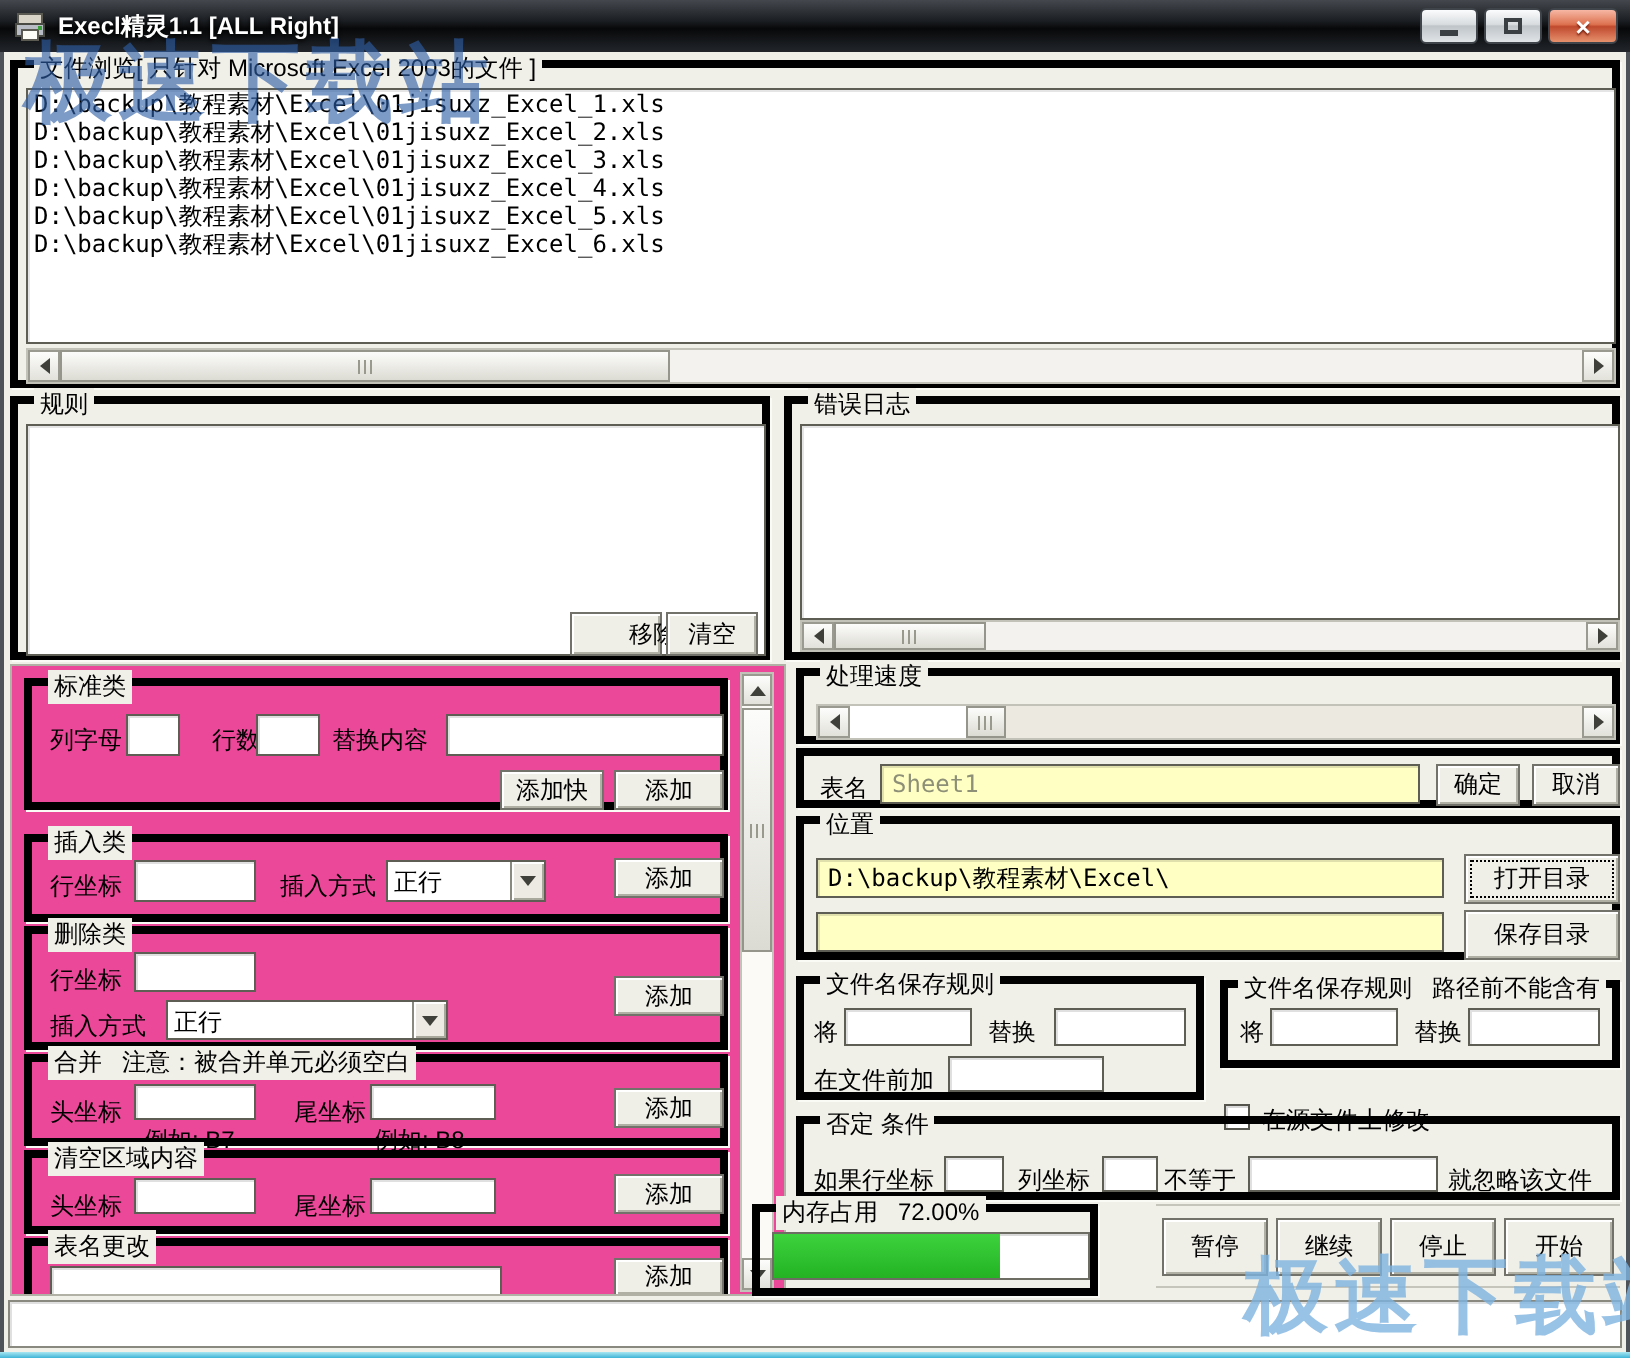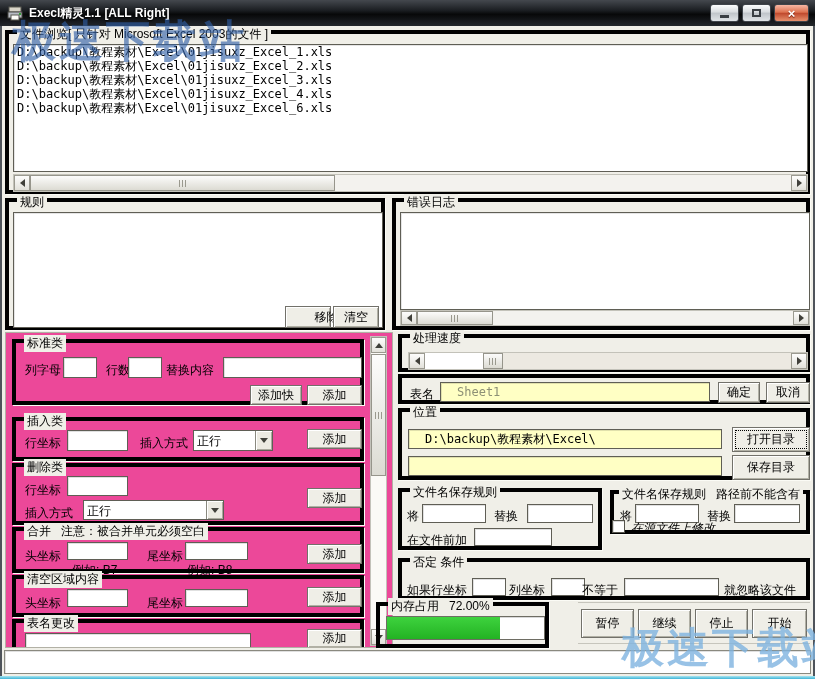--- a/index.html
+++ b/index.html
@@ -22,21 +22,21 @@
   .min-glyph{width:9px;height:3px;background:#3a3f44;margin-top:7px;}
   .max-glyph{width:9px;height:8px;border:2px solid #3a3f44;}
   .close-glyph{color:#fff;font-weight:bold;font-size:13px;line-height:13px;text-shadow:0 1px 1px #7c2512;}
   #app-icon{width:16px;height:16px;margin-left:7px;}
   
   .group{position:absolute;border:4px solid #000000;box-shadow:1px 1px 0 #fbfbf5;}
   .legend{position:absolute;top:-8px;left:8px;background:#f0efe8;padding:0 3px;white-space:nowrap;}
   .legend span{margin-right:10px;}
   .legend span:last-child{margin-right:0;}
   .field{position:absolute;background:#fff;border:1px solid #5f5e55;
-    box-shadow:inset 1px 1px 0 rgba(0,0,0,.12);font-size:12px;padding:1px 16px;outline:none;}
+    box-shadow:inset 1px 1px 0 rgba(0,0,0,.12);font-size:12px;padding:1px 5px;outline:none;}
   .field.yellow{background:#ffffc4;font-family:"DejaVu Sans Mono","Liberation Mono",monospace;}
   .btn{position:absolute;background:#efeee7;border:1px solid #72716a;
     box-shadow:inset 1px 1px 0 #ffffff, inset -1px -1px 0 #b1b0a5;
     display:flex;align-items:center;justify-content:center;font-size:12px;cursor:default;white-space:nowrap;}
   .btn.focused::after{content:"";position:absolute;inset:2px;border:1px dotted #000;}
   .listbox{position:absolute;background:#fff;border:1px solid #5f5e55;
     box-shadow:inset 1px 1px 0 rgba(0,0,0,.1);overflow:hidden;}
   .filerow{font-family:"DejaVu Sans Mono","Liberation Mono",monospace;font-size:12px;line-height:14px;
     white-space:nowrap;padding-left:3px;}
   
@@ -99,20 +99,21 @@
       </div>
   </div>
 
   <div class="group" style="left:5px;top:30px;width:805px;height:164px;">
     <div class="legend"><span>文件浏览[ 只针对 Microsoft Excel 2003的文件 ]</span></div>
     <div class="listbox" style="left:4px;top:10px;width:795px;height:128px;">
       <div class="filerow">D:\backup\教程素材\Excel\01jisuxz_Excel_1.xls</div>
       <div class="filerow">D:\backup\教程素材\Excel\01jisuxz_Excel_2.xls</div>
       <div class="filerow">D:\backup\教程素材\Excel\01jisuxz_Excel_3.xls</div>
       <div class="filerow">D:\backup\教程素材\Excel\01jisuxz_Excel_4.xls</div>
+      <div class="filerow">D:\backup\教程素材\Excel\01jisuxz_Excel_5.xls</div>
       <div class="filerow">D:\backup\教程素材\Excel\01jisuxz_Excel_6.xls</div>
     </div>
     <div class="sb-h" style="left:4px;top:140px;width:795px;height:18px;">
       <div class="sb-arrow">
           <span class="tri tri-l"></span>
         </div>
       <div class="sb-thumb" style="width:305px;"></div>
       <div class="sb-track"></div>
       <div class="sb-arrow">
           <span class="tri tri-r"></span>
@@ -262,21 +263,21 @@
   </div>
 
   <div class="group" style="left:610px;top:490px;width:200px;height:44px;">
     <div class="legend" style="left:5px;"><span>文件名保存规则</span><span>路径前不能含有</span></div>
     <span class="lbl" style="left:6px;top:14px;">将</span>
     <input class="field" style="left: 21px; top: 10px; width: 64px; height: 19px;">
     <span class="lbl" style="left:93px;top:14px;">替换</span>
     <input class="field" style="left: 120px; top: 10px; width: 66px; height: 19px;">
   </div>
 
-  <div class="abs" style="left:612px;top:519px;width:196px;height:16px;font-style:italic;">
+  <div class="abs" style="left:612px;top:551px;width:196px;height:16px;">
     <span class="checkbox" style="left:0;top:1px;"></span>
     <span class="lbl" style="left:19px;top:1px;">在源文件上修改</span>
   </div>
 
   <div class="group" style="left:398px;top:558px;width:412px;height:42px;">
     <div class="legend"><span>否定 条件</span></div>
     <span class="lbl" style="left:5px;top:20px;">如果行坐标</span>
     <input class="field" style="left: 70px; top: 16px; width: 30px; height: 18px;">
     <span class="lbl" style="left:107px;top:20px;">列坐标</span>
     <input class="field" style="left: 149px; top: 16px; width: 28px; height: 18px;">

